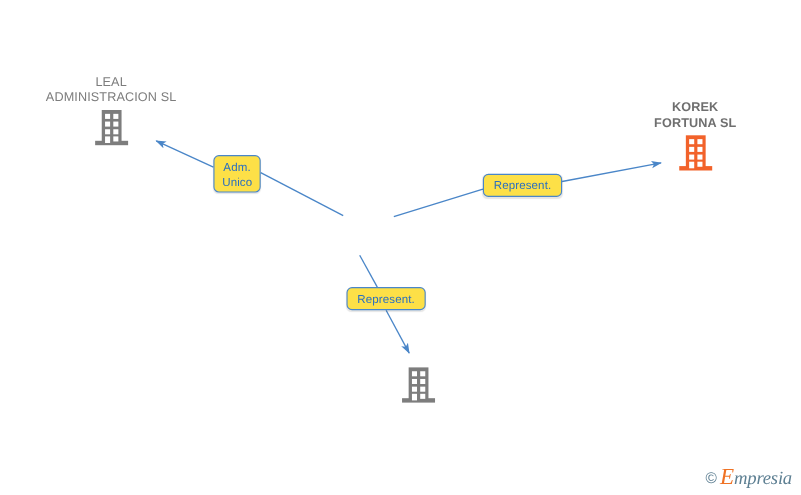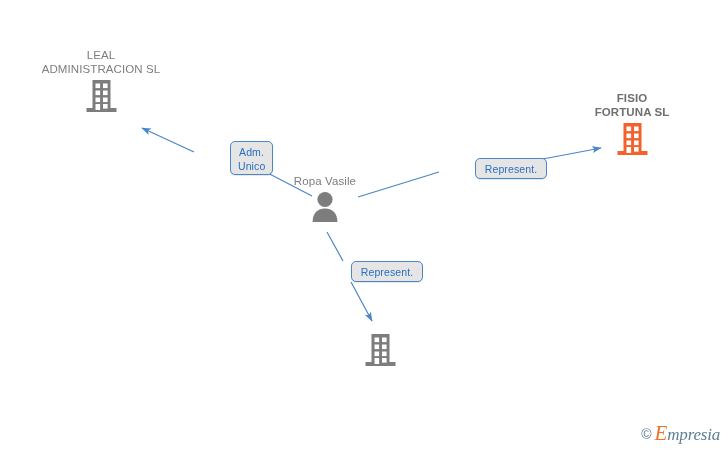--- a/index.html
+++ b/index.html
@@ -49,31 +49,30 @@
     margin: 0 auto;
   }
   .node.company .node-label { margin-bottom: 3px; }
   .node.person  .node-label { margin-bottom: 2px; }
 
   
   .chip {
     position: absolute;
     border: 1px solid #4a86c8;
     border-radius: 5px;
-    background: #e5e5e5;
+    background: #fde047;
     color: #2a6fc0;
     font-size: 10.5px;
     line-height: 14px;
     text-align: center;
     padding: 3px 7px 4px 7px;
     box-sizing: border-box;
     box-shadow: 0 1px 1px rgba(0,0,0,.10);
     white-space: pre-line;
     letter-spacing: .1px;
-    margin-left: 36px;
   }
 
   
   #watermark {
     position: absolute;
     right: 8px;
     bottom: 6px;
     display: flex;
     align-items: center;
     gap: 3px;
@@ -118,61 +117,54 @@
       <path d="M 358,197 L 439,172" stroke="#4a86c8" stroke-width="1.2" fill="none"></path>
       <path d="M 511,165 L 601,148" stroke="#4a86c8" stroke-width="1.2" fill="none" marker-end="url(#arrowhead)"></path>
     </g>
 
     <g>
       <path d="M 327,232 L 343,261" stroke="#4a86c8" stroke-width="1.2" fill="none"></path>
       <path d="M 351,282 L 372,321" stroke="#4a86c8" stroke-width="1.2" fill="none" marker-end="url(#arrowhead)"></path>
     </g>
   </svg>
 
-  <div class="node company" style="left:101px; top:48px;">
+  <div class="node company" style="left:101px; top:68px;">
     <div class="node-label">LEAL
 ADMINISTRACION SL</div>
     <svg class="node-icon" width="31" height="36" viewBox="0 0 31 36" xmlns="http://www.w3.org/2000/svg">
       <rect x="6.5" y="1" width="18" height="30" fill="#7d7d7d"></rect>
       <rect x="0.5" y="29" width="30" height="4" fill="#7d7d7d"></rect>
       <rect x="9.5" y="4.5" width="4.6" height="4.6" fill="#ffffff"></rect>
       <rect x="17" y="4.5" width="4.6" height="4.6" fill="#ffffff"></rect>
       <rect x="9.5" y="11.5" width="4.6" height="4.6" fill="#ffffff"></rect>
       <rect x="17" y="11.5" width="4.6" height="4.6" fill="#ffffff"></rect>
       <rect x="9.5" y="18.5" width="4.6" height="4.6" fill="#ffffff"></rect>
       <rect x="17" y="18.5" width="4.6" height="4.6" fill="#ffffff"></rect>
       <rect x="9.5" y="25" width="4.6" height="6" fill="#ffffff"></rect>
       <rect x="17" y="25" width="4.6" height="4.6" fill="#ffffff"></rect>
     </svg>
   </div>
 
   <div class="node company" style="left:632px; top:91px;">
-    <div class="node-label bold">FISIO
+    <div class="node-label bold">KOREK
 FORTUNA SL</div>
     <svg class="node-icon" width="31" height="36" viewBox="0 0 31 36" xmlns="http://www.w3.org/2000/svg">
       <rect x="6.5" y="1" width="18" height="30" fill="#f2622a"></rect>
       <rect x="0.5" y="29" width="30" height="4" fill="#f2622a"></rect>
       <rect x="9.5" y="4.5" width="4.6" height="4.6" fill="#ffffff"></rect>
       <rect x="17" y="4.5" width="4.6" height="4.6" fill="#ffffff"></rect>
       <rect x="9.5" y="11.5" width="4.6" height="4.6" fill="#ffffff"></rect>
       <rect x="17" y="11.5" width="4.6" height="4.6" fill="#ffffff"></rect>
       <rect x="9.5" y="18.5" width="4.6" height="4.6" fill="#ffffff"></rect>
       <rect x="17" y="18.5" width="4.6" height="4.6" fill="#ffffff"></rect>
       <rect x="9.5" y="25" width="4.6" height="6" fill="#ffffff"></rect>
       <rect x="17" y="25" width="4.6" height="4.6" fill="#ffffff"></rect>
     </svg>
   </div>
 
-  <div class="node person" style="left:325px; top:174px;">
-    <div class="node-label">Ropa Vasile</div>
-    <svg class="node-icon" width="28" height="32" viewBox="0 0 28 32" xmlns="http://www.w3.org/2000/svg">
-      <circle cx="14" cy="9.5" r="7.6" fill="#7d7d7d"></circle>
-      <path d="M1.6,32 C1.6,22.8 6.9,18.4 14,18.4 C21.1,18.4 26.4,22.8 26.4,32 Z" fill="#7d7d7d"></path>
-    </svg>
-  </div>
 
   <div class="node company" style="left:380px; top:333px;">
     <svg class="node-icon" width="31" height="36" viewBox="0 0 31 36" xmlns="http://www.w3.org/2000/svg">
       <rect x="6.5" y="1" width="18" height="30" fill="#7d7d7d"></rect>
       <rect x="0.5" y="29" width="30" height="4" fill="#7d7d7d"></rect>
       <rect x="9.5" y="4.5" width="4.6" height="4.6" fill="#ffffff"></rect>
       <rect x="17" y="4.5" width="4.6" height="4.6" fill="#ffffff"></rect>
       <rect x="9.5" y="11.5" width="4.6" height="4.6" fill="#ffffff"></rect>
       <rect x="17" y="11.5" width="4.6" height="4.6" fill="#ffffff"></rect>
       <rect x="9.5" y="18.5" width="4.6" height="4.6" fill="#ffffff"></rect>

